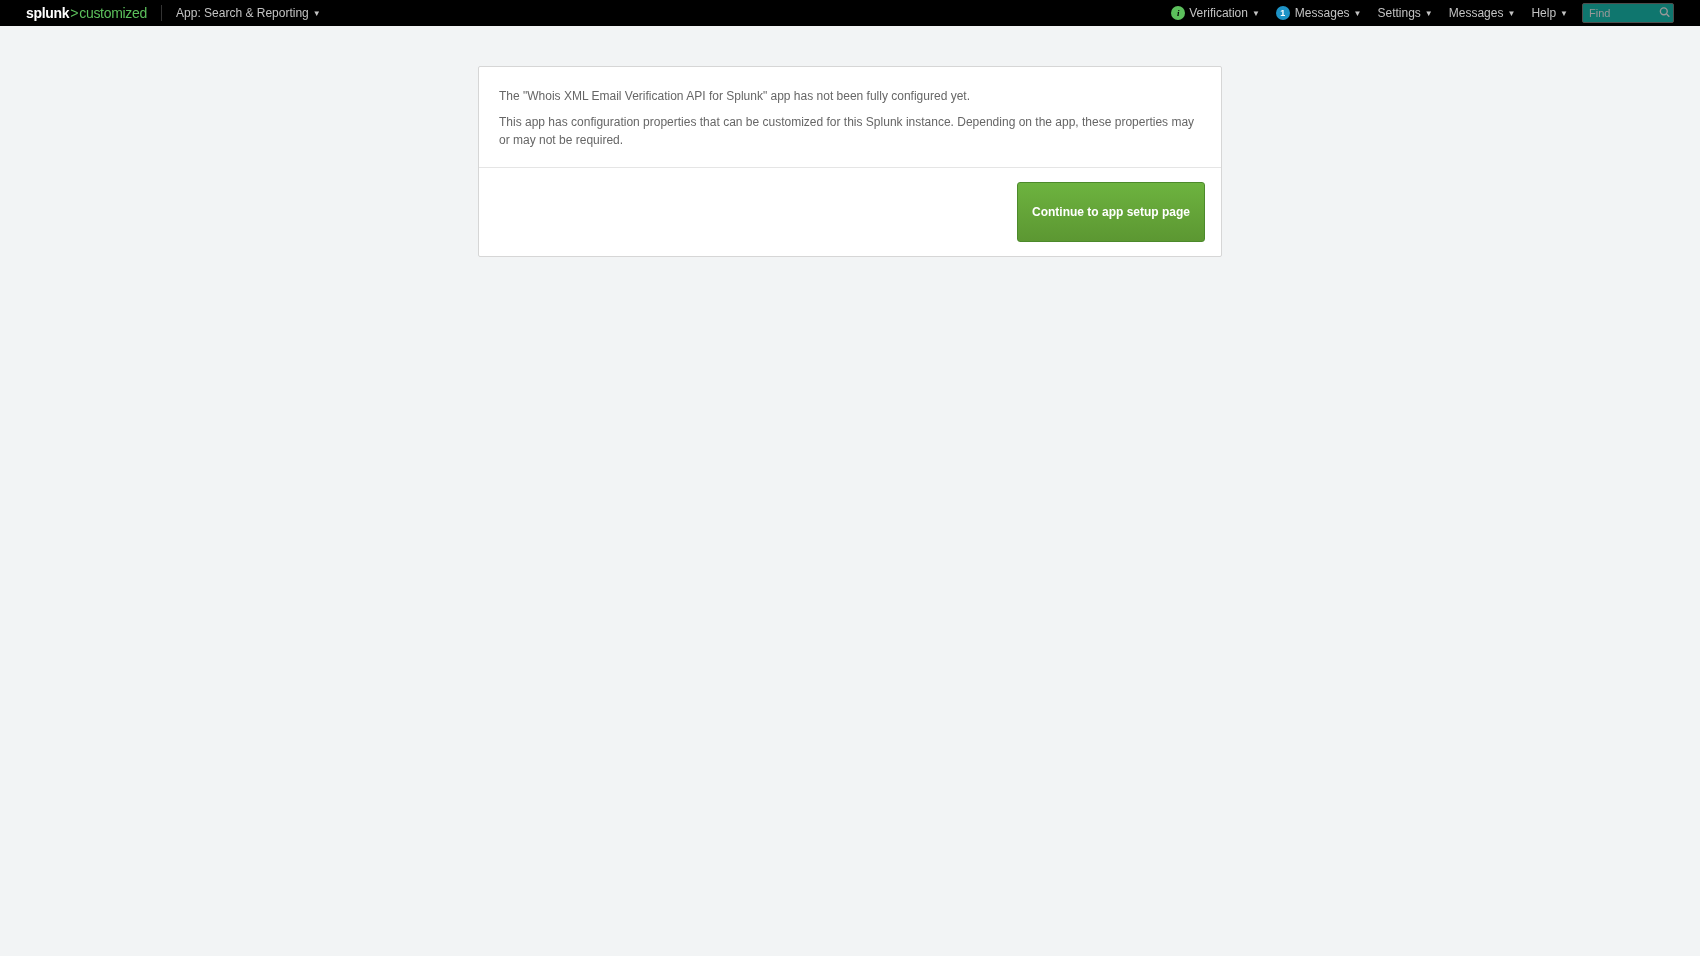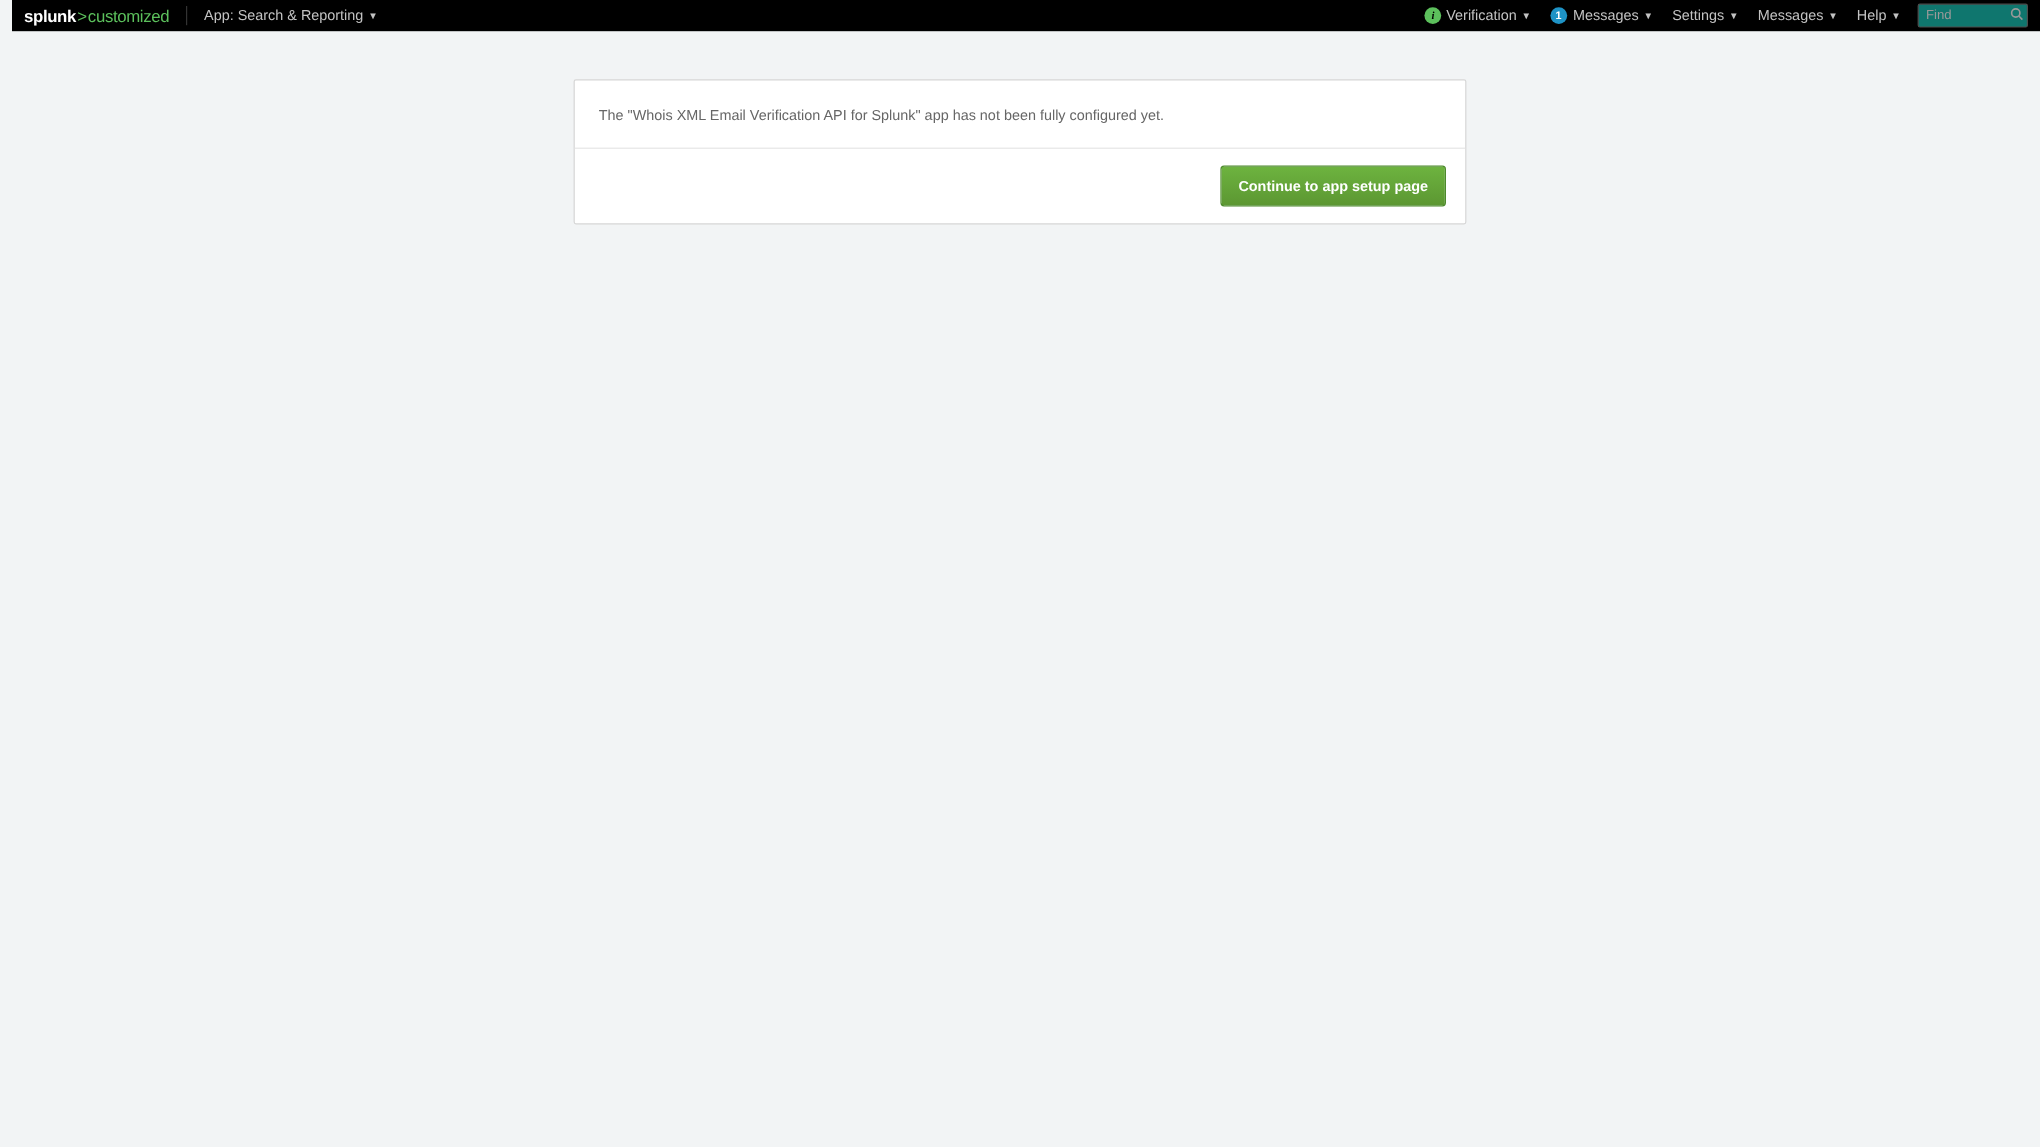--- a/index.html
+++ b/index.html
@@ -7,23 +7,22 @@
       font-family: "Helvetica Neue", Helvetica, Arial, sans-serif;
       background: #f2f4f5;
       color: #333;
       font-size: 12px;
     }
     .navbar {
       background: #000000;
       height: 26px;
       display: flex;
       align-items: center;
-      padding: 0 10px;
+      padding: 0 26px;
       color: #c3c3c3;
-      margin-left: 10px;
     }
     .logo {
       display: flex;
       align-items: center;
       font-weight: 600;
       font-size: 14px;
       margin-right: 14px;
       letter-spacing: -0.3px;
     }
     .logo-splunk { color: #ffffff; }
@@ -129,21 +128,21 @@
       border-top: 1px solid #e5e5e5;
       padding: 14px 16px;
       display: flex;
       justify-content: flex-end;
     }
     .btn-primary {
       background: #65a637;
       background: linear-gradient(#6db33f, #5c9732);
       color: #fff;
       border: 1px solid #4c8a2b;
-      padding: 9px 14px;
+      padding: 22px 14px;
       font-size: 12px;
       font-weight: 700;
       border-radius: 3px;
       cursor: pointer;
     }
   </style>
 </head>
 <body>
 
 <div class="navbar">
@@ -190,18 +189,19 @@
           <line x1="11" y1="11" x2="15" y2="15"></line>
       </svg>
     </span>
   </div>
 </div>
 
 <div class="main">
   <div class="panel">
     <div class="panel-body">
       <p class="panel-text">The "Whois XML Email Verification API for Splunk" app has not been fully configured yet.</p>
+      <p class="panel-text">This app has configuration properties that can be customized for this Splunk instance. Depending on the app, these properties may or may not be required.</p>
     </div>
     <div class="panel-footer">
       <button class="btn-primary">Continue to app setup page</button>
     </div>
   </div>
 </div>
 
 </body></html>

